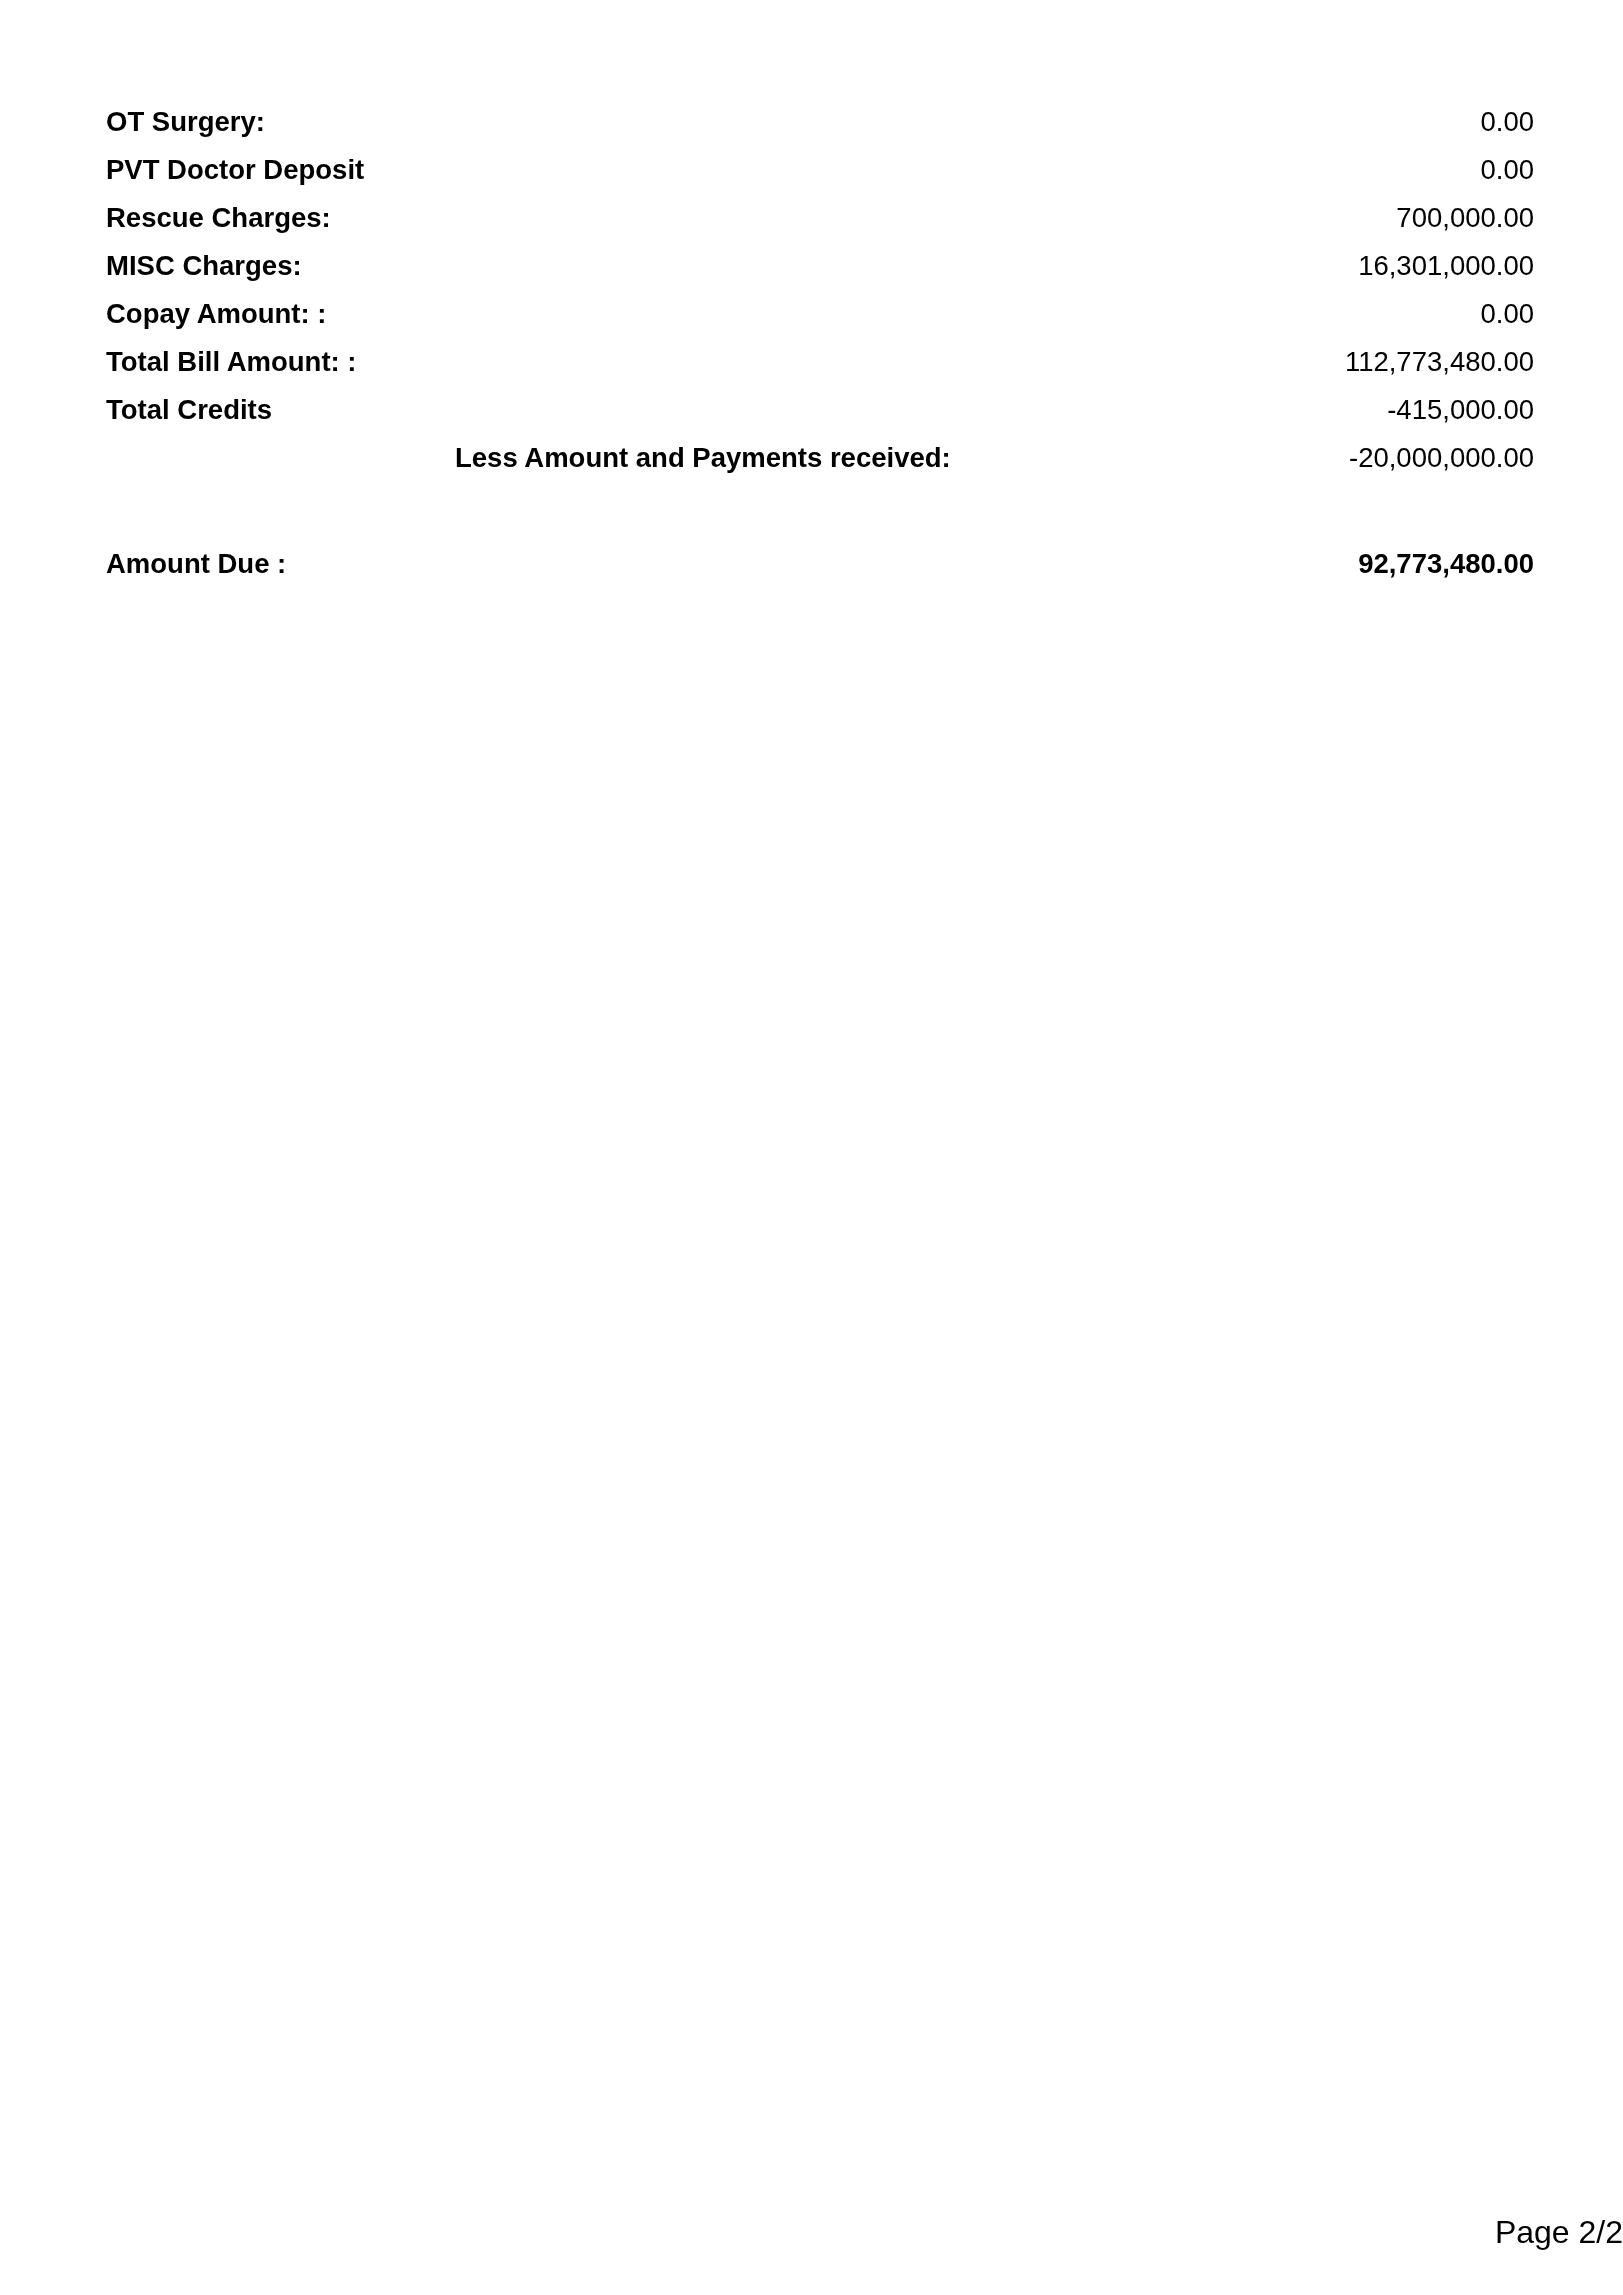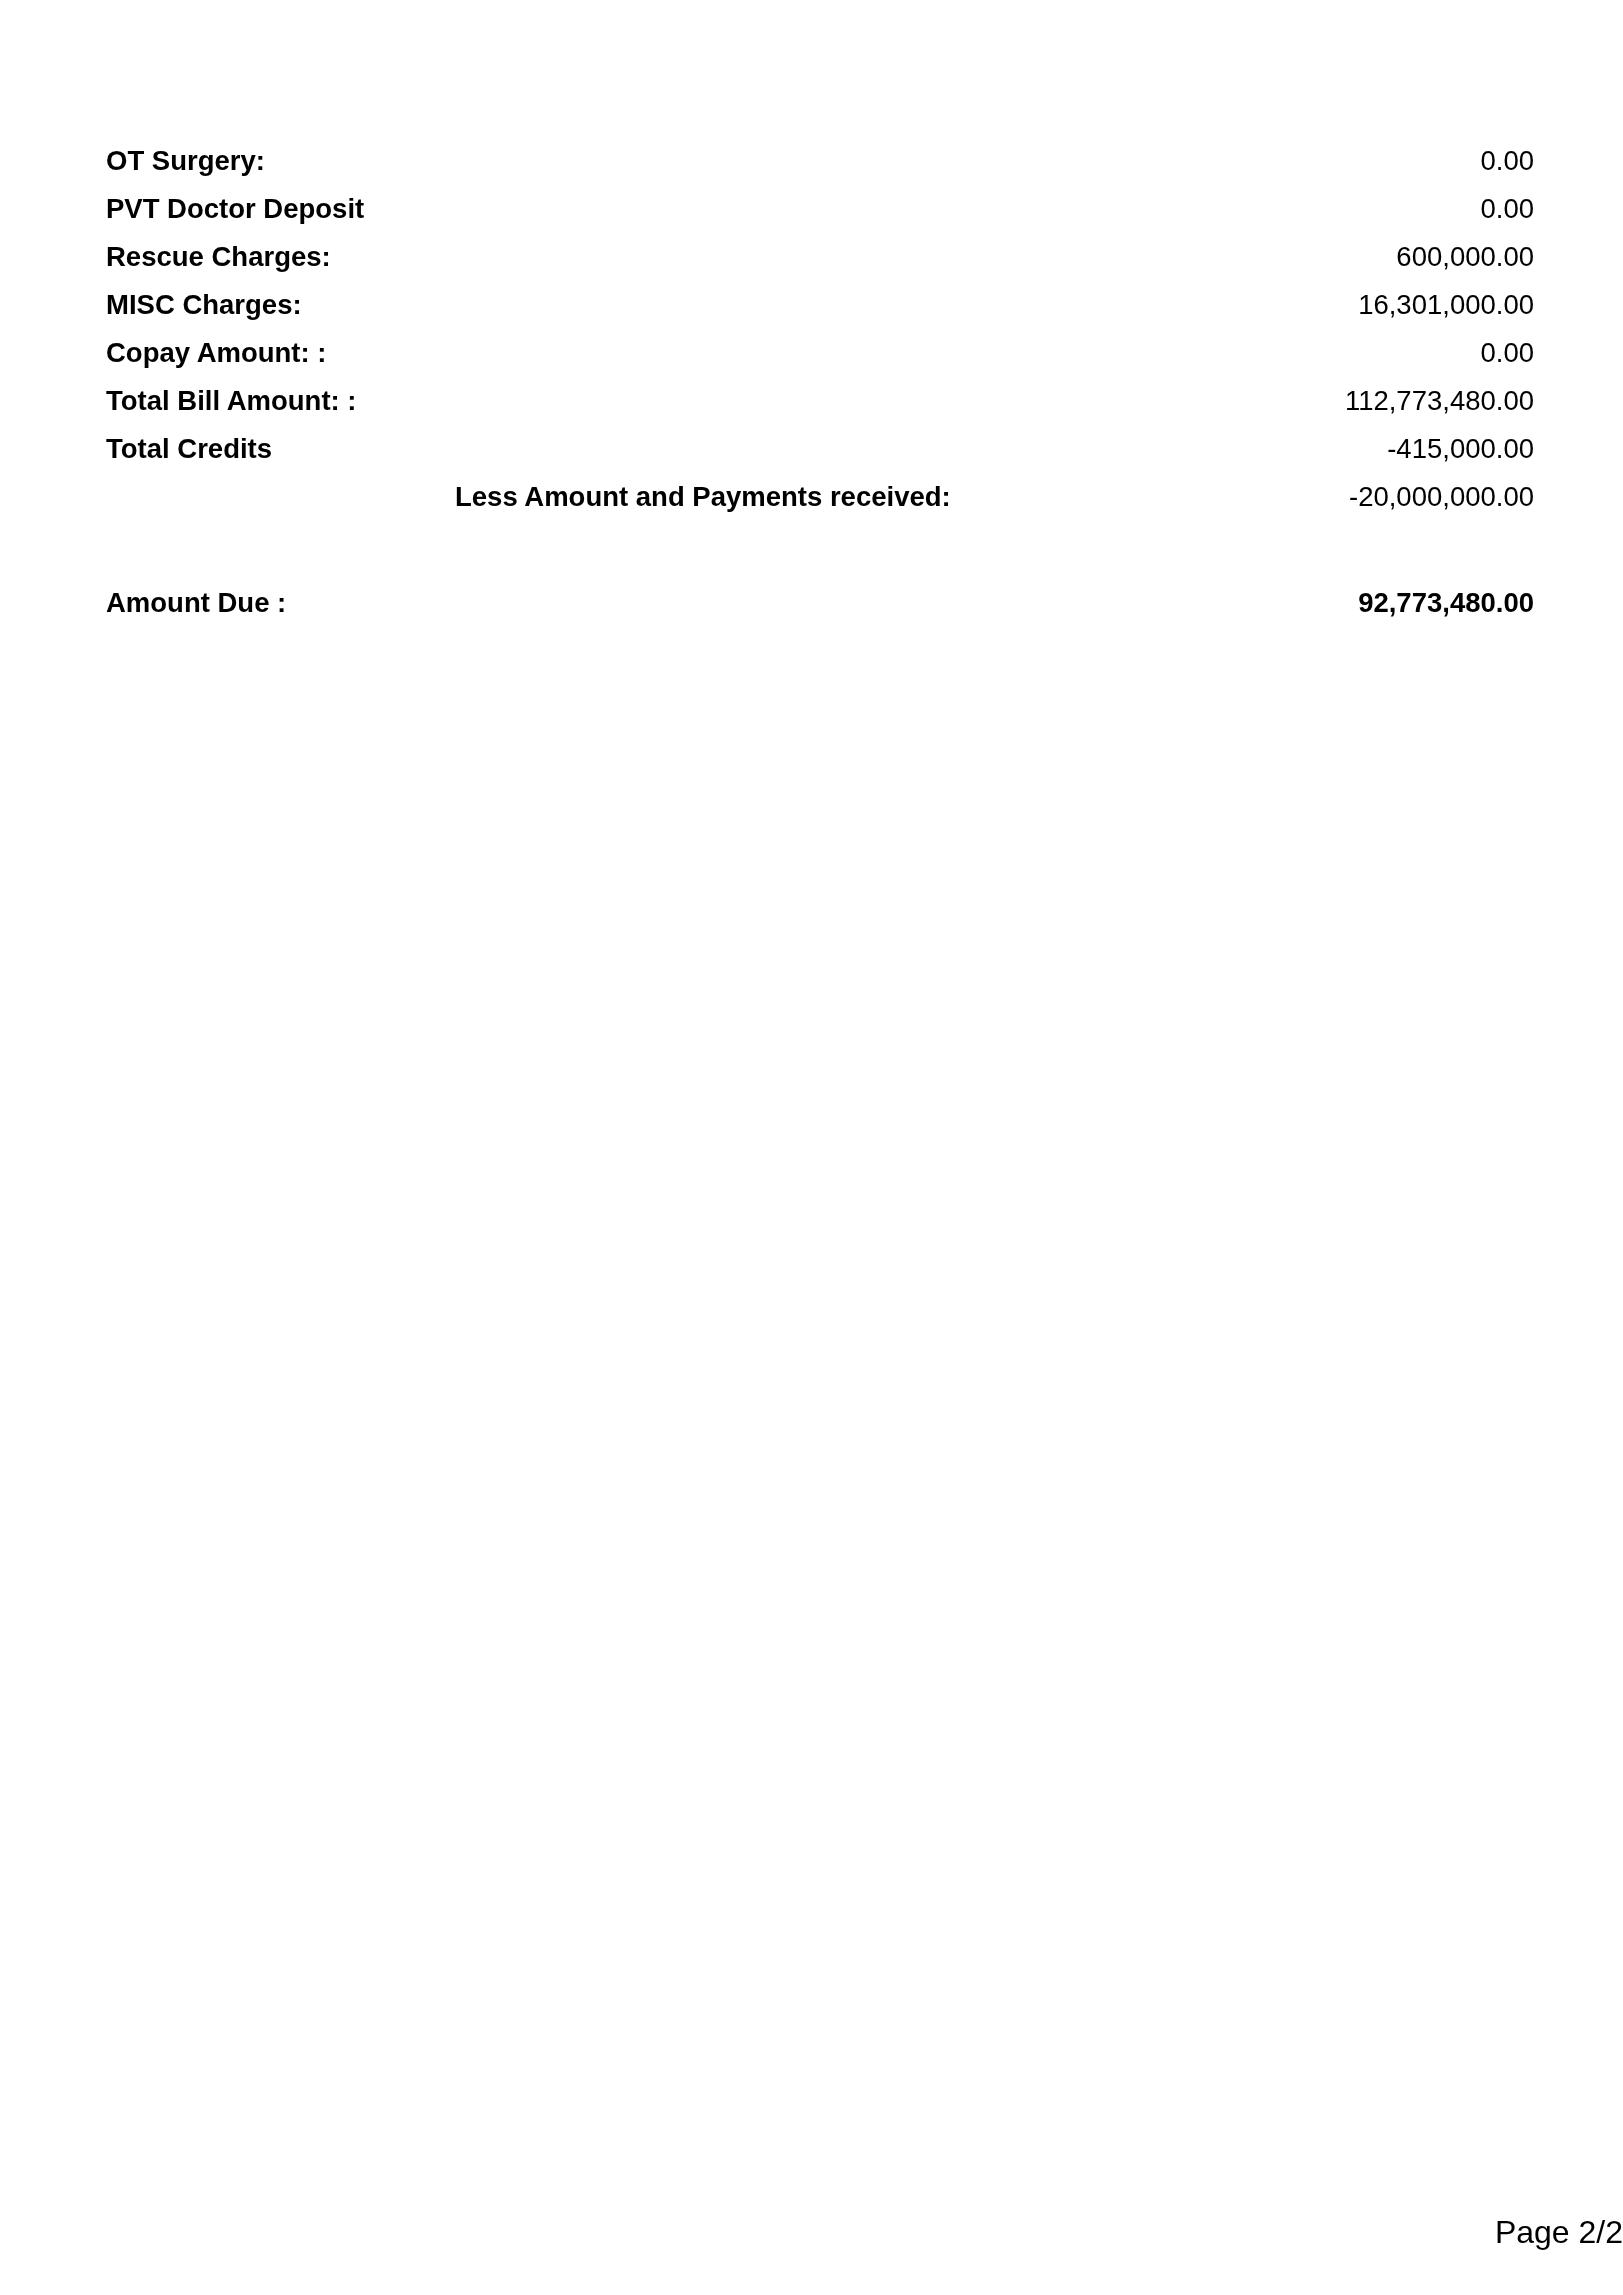--- a/index.html
+++ b/index.html
@@ -12,21 +12,20 @@
     position: relative;
     width: 1623px;
     height: 2295px;
     background: #ffffff;
     overflow: hidden;
   }
   .bill-summary {
     padding-top: 98px;
     padding-left: 106px;
     padding-right: 89px;
-    margin-top: 39px;
   }
   .bill-row {
     display: flex;
     justify-content: space-between;
     align-items: baseline;
     height: 48px;
     line-height: 48px;
     font-size: 27.5px;
   }
   .bill-row .label {
@@ -72,21 +71,21 @@
       <span class="value">0.00</span>
     </div>
 
     <div class="bill-row">
       <span class="label">PVT Doctor Deposit</span>
       <span class="value">0.00</span>
     </div>
 
     <div class="bill-row">
       <span class="label">Rescue Charges:</span>
-      <span class="value">600,000.00</span>
+      <span class="value">700,000.00</span>
     </div>
 
     <div class="bill-row">
       <span class="label">MISC Charges:</span>
       <span class="value">16,301,000.00</span>
     </div>
 
     <div class="bill-row">
       <span class="label">Copay Amount: :</span>
       <span class="value">0.00</span>

